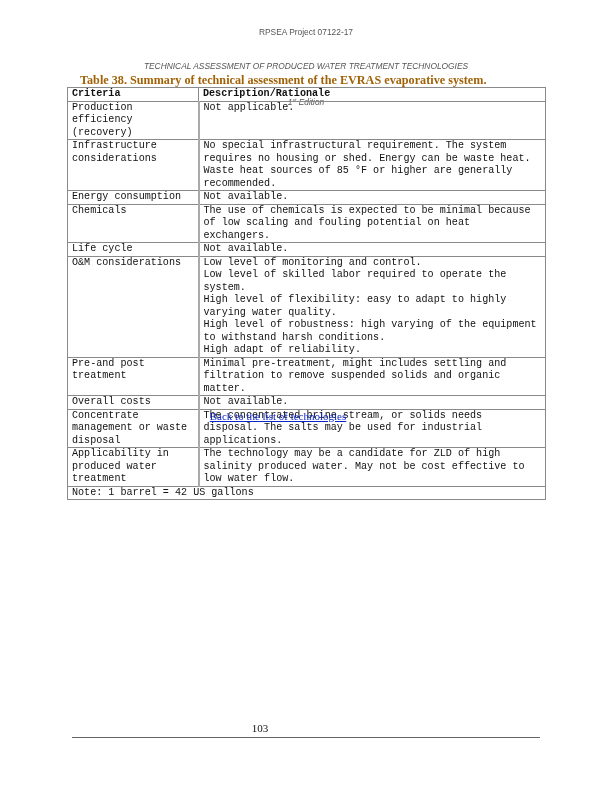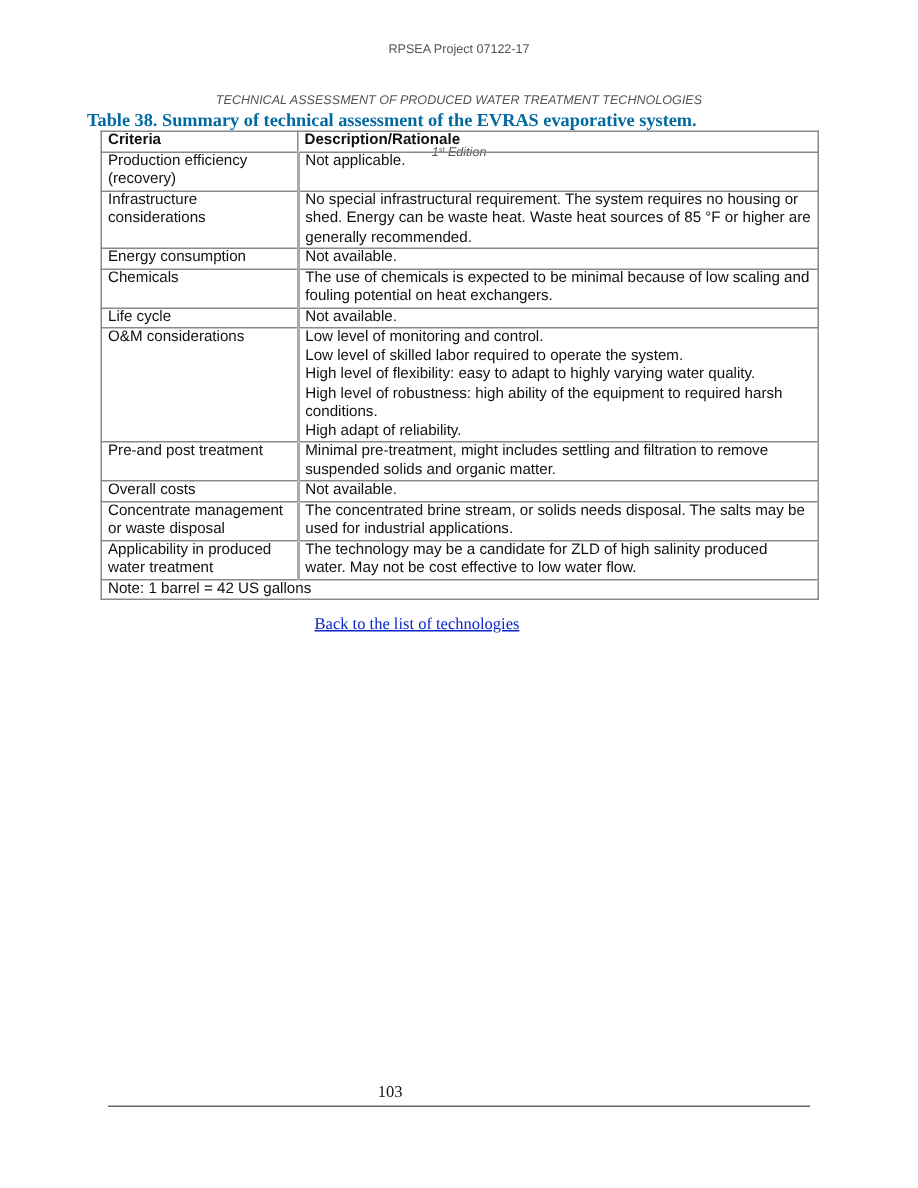--- a/index.html
+++ b/index.html
@@ -4,28 +4,28 @@
 <style>
   html, body { margin: 0; padding: 0; background: #ffffff; }
   body { width: 612px; height: 792px; position: relative; overflow: hidden; }
   .header {
     position: absolute; top: 27px; left: 0; width: 612px; text-align: center;
     font-family: "Liberation Sans", sans-serif; color: #555555; font-size: 8.4px; line-height: 10px;
   }
   .header .ital { font-style: italic; margin-top: 24px; }
   .header sup { font-size: 5px; vertical-align: 3px; }
   .table-title {
-    position: absolute; top: 73px; left: 58px;
-    font-family: "Liberation Serif", serif; font-weight: bold; font-size: 12.2px; color: #0369a1;
+    position: absolute; top: 73px; left: 80px;
+    font-family: "Liberation Serif", serif; font-weight: bold; font-size: 12.2px; color: #a16207;
     white-space: nowrap;
   }
   table.summary {
     position: absolute; top: 87px; left: 67px; width: 479px;
     border-collapse: collapse;
-    font-family: Liberation Sans, sans-serif; font-size: 10.1px; line-height: 12.5px; color: #111;
+    font-family: Liberation Mono, monospace; font-size: 10.1px; line-height: 12.5px; color: #111;
   }
   table.summary td, table.summary th {
     border: 1px solid #8a8a8a; padding: 0 4px 0 4px; vertical-align: top; text-align: left;
   }
   table.summary th { font-weight: bold; }
   table.summary col.c1 { width: 131px; }
   table.summary td.desc div { margin: 0; }
   table.summary td.crit { border-right: 2px solid #aaaaaa; }
   .back-link {
     position: absolute; top: 410px; left: 0; width: 556px; text-align: center;
@@ -93,21 +93,21 @@
         <td class="desc">
           <div>Not available.</div>
         </td>
       </tr>
       <tr>
         <td class="crit">O&amp;M considerations</td>
         <td class="desc">
           <div>Low level of monitoring and control.</div>
           <div>Low level of skilled labor required to operate the system.</div>
           <div>High level of flexibility: easy to adapt to highly varying water quality.</div>
-          <div>High level of robustness: high ability of the equipment to required harsh conditions.</div>
+          <div>High level of robustness: high varying of the equipment to withstand harsh conditions.</div>
           <div>High adapt of reliability.</div>
         </td>
       </tr>
       <tr>
         <td class="crit">Pre-and post treatment</td>
         <td class="desc">
           <div>Minimal pre-treatment, might includes settling and filtration to remove suspended solids and organic matter.</div>
         </td>
       </tr>
       <tr>

